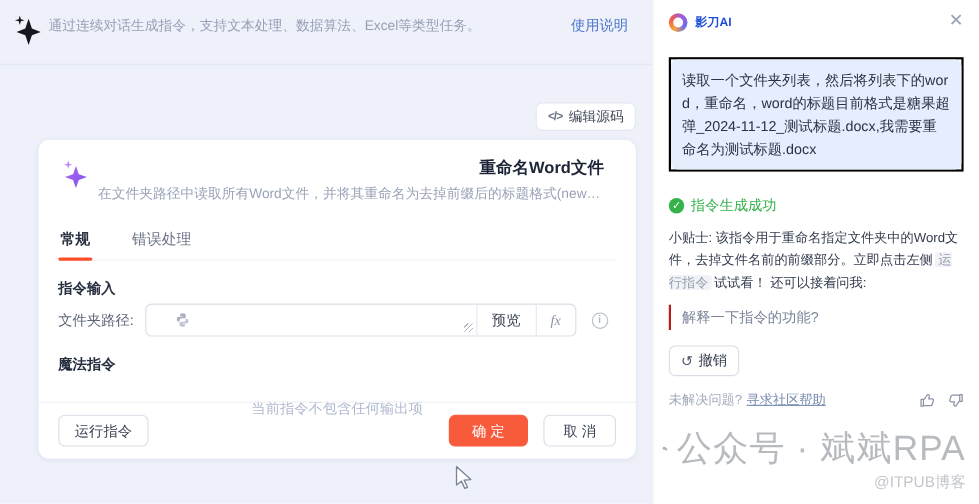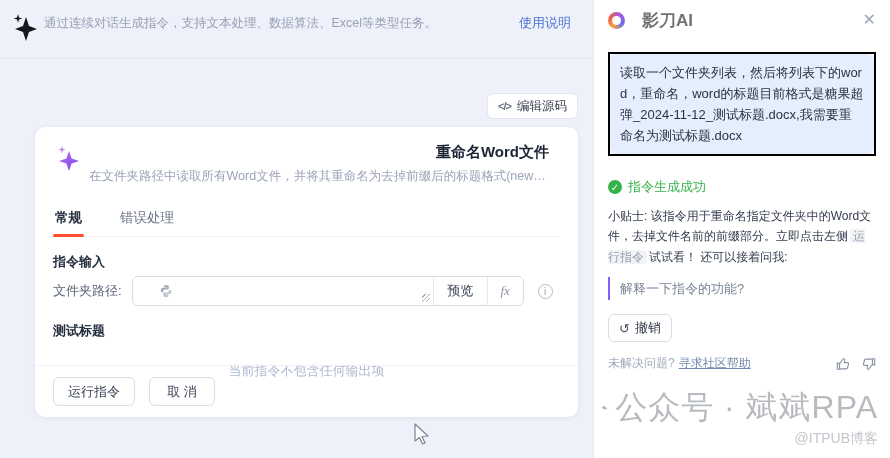--- a/index.html
+++ b/index.html
@@ -74,36 +74,36 @@
   .btn-cancel { margin-left:14px; width:66px; }
 
   
   .right-panel { width:297px; height:458px; background:#fff; border-left:1px solid #e8ebf2;
     position:relative; padding:0 14px; }
   .rp-header { display:flex; align-items:center; height:40px; }
   .ai-logo { width:17px; height:17px; border-radius:50%;
     background:conic-gradient(from 210deg, #f7a23b, #ef5b4d, #a05ce0, #6a6cf0, #f7a23b);
     display:flex; align-items:center; justify-content:center; }
   .ai-logo-hole { width:9px; height:9px; border-radius:50%; background:#fff; }
-  .rp-title { font-weight:bold; font-size:17px; margin-left:17px; color:#737373; }
+  .rp-title { font-weight:bold; font-size:11px; margin-left:7px; color:#1d4ed8; }
   .close-btn { margin-left:auto; color:#9aa3b5; font-size:16px; cursor:pointer; line-height:1; }
 
   .user-msg-annotation { border:2px solid #000000; margin-top:12px; }
   .user-msg { background:#e4eefc; border-radius:6px; padding:8px 10px; color:#2b3342;
     font-size:13px; line-height:1.62; word-break:break-all; }
 
   .status-row { display:flex; align-items:center; gap:6px; margin-top:22px; }
   .check-icon { width:14px; height:14px; border-radius:50%; background:#36b24a; color:#fff;
     font-size:10px; display:flex; align-items:center; justify-content:center; }
   .status-text { color:#36b24a; font-size:13px; }
 
   .tip-text { margin-top:10px; color:#323b4d; font-size:12px; line-height:1.68; }
   .chip { background:#f2f3f6; color:#959eaf; border-radius:3px; padding:0 3px; margin:0 2px; }
 
-  .suggestions { border-left:2px solid #8b5cf6; margin-top:10px; padding-left:10px;
+  .suggestions { border-left:2px solid #b91c1c; margin-top:10px; padding-left:10px;
     color:#7b8598; font-size:13px; line-height:1.8; }
   .suggestion { cursor:pointer; }
 
   .undo-btn { display:inline-flex; align-items:center; gap:5px; border:1px solid #d9dde6;
     border-radius:6px; padding:4px 10px; margin-top:14px; color:#333c4d; cursor:pointer; font-size:13px; }
   .undo-glyph { font-size:13px; color:#4a5363; }
 
   .feedback-row { display:flex; align-items:center; margin-top:13px; font-size:12px; color:#a2abbc; }
   .community-link { color:#7588ad; text-decoration:underline; margin-left:4px; cursor:pointer; }
   .thumbs { margin-left:auto; display:flex; gap:12px; color:#8a93a6; }
@@ -179,25 +179,26 @@
             </svg>
             <input class="path-input" type="text" value="" style="">
             <div class="resize-grip"></div>
           </div>
           <div class="group-cell preview-cell">预览</div>
           <div class="group-cell fx-cell">fx</div>
         </div>
         <div class="info-icon">i</div>
       </div>
 
-      <div class="sec-label">测试标题</div>
+      <div class="sec-label">魔法指令</div>
       <div class="empty-output">当前指令不包含任何输出项</div>
 
       <div class="card-footer">
         <div class="btn btn-outline">运行指令</div>
+        <div class="btn btn-primary">确 定</div>
         <div class="btn btn-outline btn-cancel">取 消</div>
       </div>
     </div>
   </div>
 </div>
 
 <div class="right-panel">
   <div class="rp-header">
     <div class="ai-logo">
         <div class="ai-logo-hole"></div>

